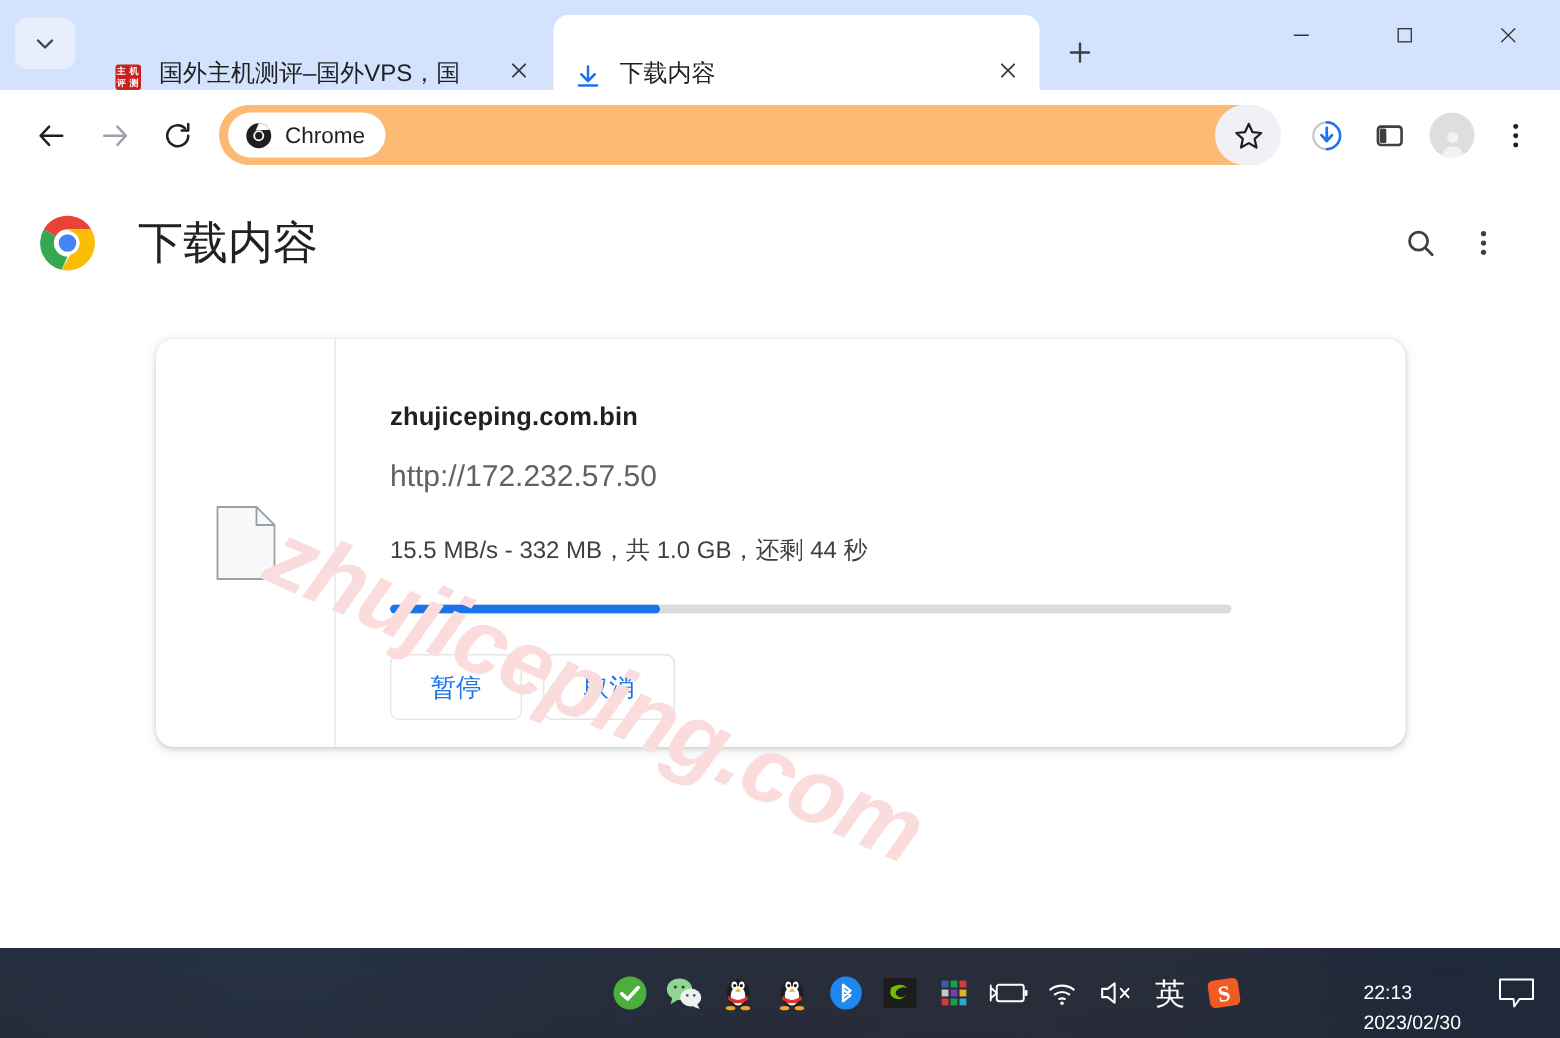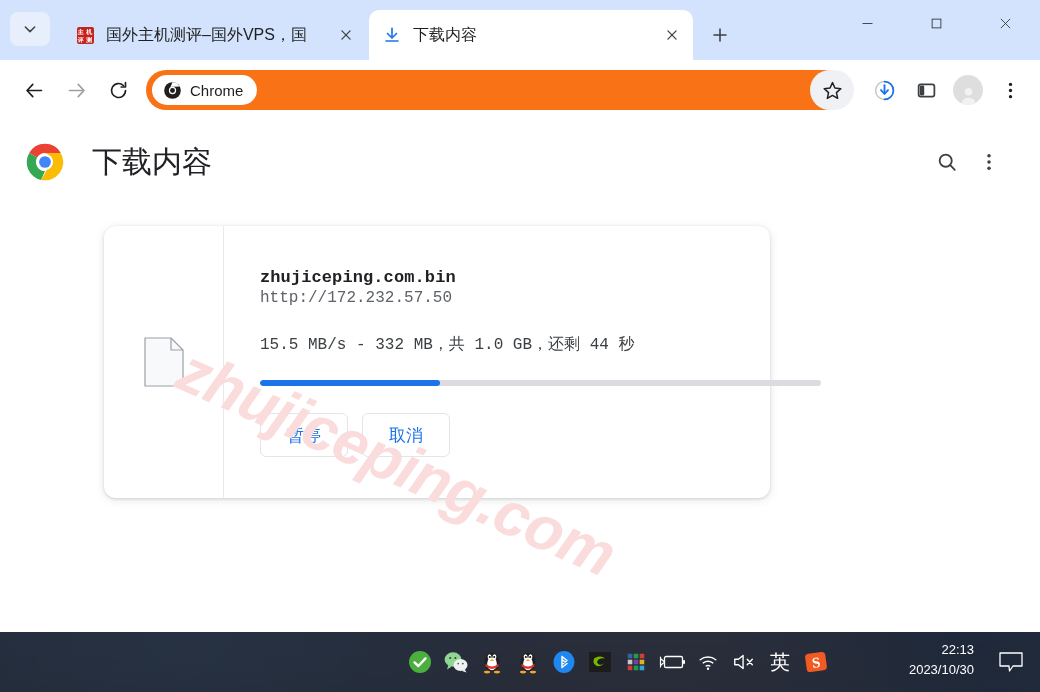--- a/index.html
+++ b/index.html
@@ -41,21 +41,21 @@
     width: 40px; height: 34px; border-radius: 8px;
     background: #e8effc;
     display: flex; align-items: center; justify-content: center;
     cursor: pointer;
   }
   .tabsearch svg { width: 16px; height: 16px; }
 
   .tab {
     position: relative;
     height: 50px;
-    display: flex; align-items: center;
+    display: flex; align-items: flex-end;
     border-radius: 10px 10px 0 0;
     padding: 0 8px 0 14px;
     cursor: pointer;
   }
   .tab.inactive { width: 305px; margin-left: 56px; }
   .tab.active {
     width: 324px; background: #ffffff;
     margin-left: 2px;
   }
   .tab-fav {
@@ -112,21 +112,21 @@
     gap: 2px;
   }
   .tbtn {
     width: 40px; height: 40px; border-radius: 50%;
     display: flex; align-items: center; justify-content: center;
     cursor: pointer; flex: 0 0 40px;
   }
   .tbtn svg { width: 21px; height: 21px; }
   .omnibox {
     flex: 1 1 auto; height: 40px; margin: 0 8px 0 6px;
-    background: #f97316; border-radius: 20px;
+    background: #fdba74; border-radius: 20px;
     display: flex; align-items: center;
     padding: 0 6px 0 6px;
     cursor: text;
   }
   .chrome-chip {
     display: flex; align-items: center; gap: 8px;
     background: #ffffff; border-radius: 16px;
     height: 30px; padding: 0 14px 0 11px;
     flex: 0 0 auto;
   }
@@ -173,44 +173,43 @@
   .hdr-btn svg { width: 22px; height: 22px; }
 
   .daygroup-label {
     font-size: 16px; color: #202124;
     margin: 18px 0 0 104px;
   }
 
   .dl-card {
     position: relative;
     margin: 22px 0 0 104px;
-    width: 666px; height: 272px;
+    width: 833px; height: 272px;
     background: #ffffff;
     border-radius: 12px;
     box-shadow: 0 1px 3px rgba(60,64,67,0.18), 0 2px 8px 1px rgba(60,64,67,0.10);
     display: flex;
-    font-family: Liberation Mono, monospace;
   }
   .dl-iconcol {
     width: 120px; flex: 0 0 120px;
     border-right: 1px solid #e8eaed;
     display: flex; align-items: center; justify-content: center;
   }
   .file-icon { width: 40px; height: 50px; }
   .dl-body {
     flex: 1 1 auto;
     padding: 42px 0 0 36px;
   }
   .dl-name {
     font-size: 17px; font-weight: bold; color: #202124;
     letter-spacing: 0.1px;
   }
   .dl-url {
-    font-size: 16px; color: #5f6368;
-    margin-top: 2px;
+    font-size: 20px; color: #5f6368;
+    margin-top: 19px;
   }
   .dl-status {
     font-size: 16px; color: #3c4043;
     margin-top: 27px;
   }
   .progress-track {
     width: 561px; height: 6px;
     background: #dadce0; border-radius: 3px;
     margin-top: 25px; overflow: hidden;
     cursor: pointer;
@@ -250,22 +249,22 @@
     background: linear-gradient(180deg, rgba(20,28,40,0.55) 0%, rgba(22,30,42,0.62) 100%);
     backdrop-filter: blur(8px);
   }
   .tray { display: flex; align-items: center; gap: 0px; margin-left: 402px; }
   .tray-item {
     width: 36px; height: 40px;
     display: flex; align-items: center; justify-content: center;
     cursor: pointer;
   }
   .clock {
-    position: absolute; right: 66px; top: 8px;
-    text-align: right; color: #fff;
+    position: absolute; right: 66px; top: 20px;
+    text-align: left; color: #fff;
     font-size: 13px; line-height: 20px;
     cursor: pointer;
   }
   .notif {
     position: absolute; right: 16px; top: 19px;
     cursor: pointer;
   }
   .ime-char { color: #fff; font-size: 20px; }
 </style>
 </head>
@@ -586,21 +585,21 @@
     <div class="tray-item">
       <svg viewBox="0 0 26 26" width="24" height="24">
         <rect x="2" y="3" width="22" height="20" rx="4" fill="#f15a22" transform="rotate(-8 13 13)"></rect>
         <text x="13" y="19" font-family="Liberation Serif, serif" font-size="16" font-weight="bold" fill="#fff" text-anchor="middle" transform="rotate(-8 13 13)">S</text>
       </svg>
     </div>
   </div>
 
   <div class="clock">
     <div>22:13</div>
-    <div>2023/10/30</div>
+    <div>2023/02/30</div>
   </div>
 
   <div class="notif">
     <svg viewBox="0 0 26 22" width="26" height="22">
       <path d="M2 2 H24 V15 H15 L11.5 20 L11 15 H2 Z" fill="none" stroke="#fff" stroke-width="1.3" stroke-linejoin="round"></path>
     </svg>
   </div>
 </div>
 
 </body></html>

